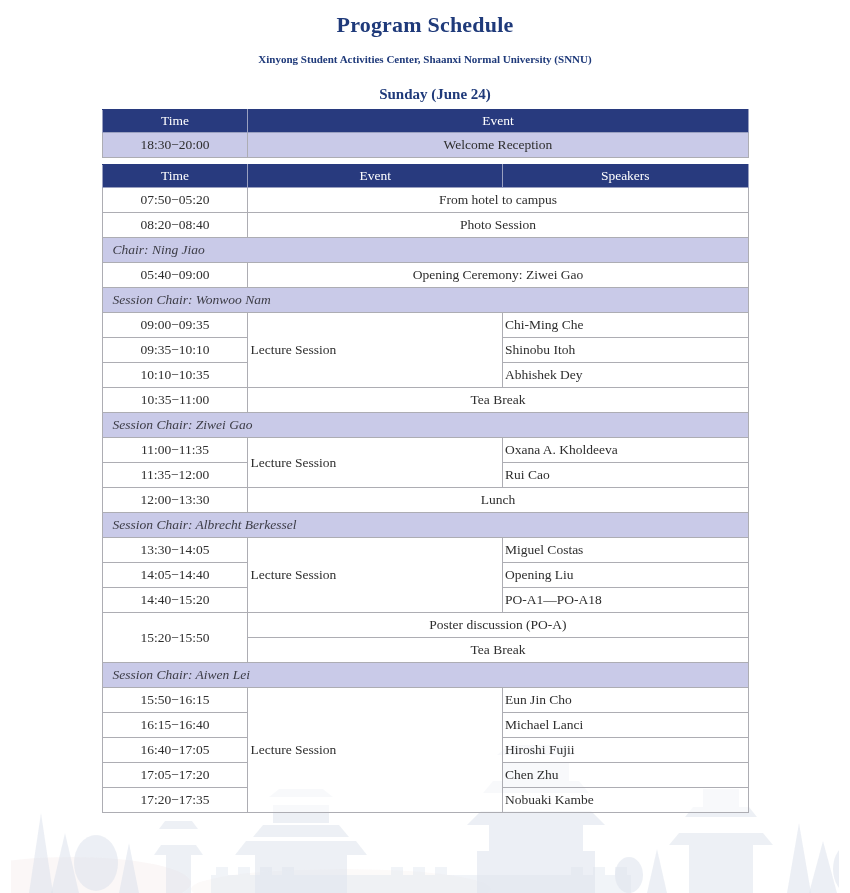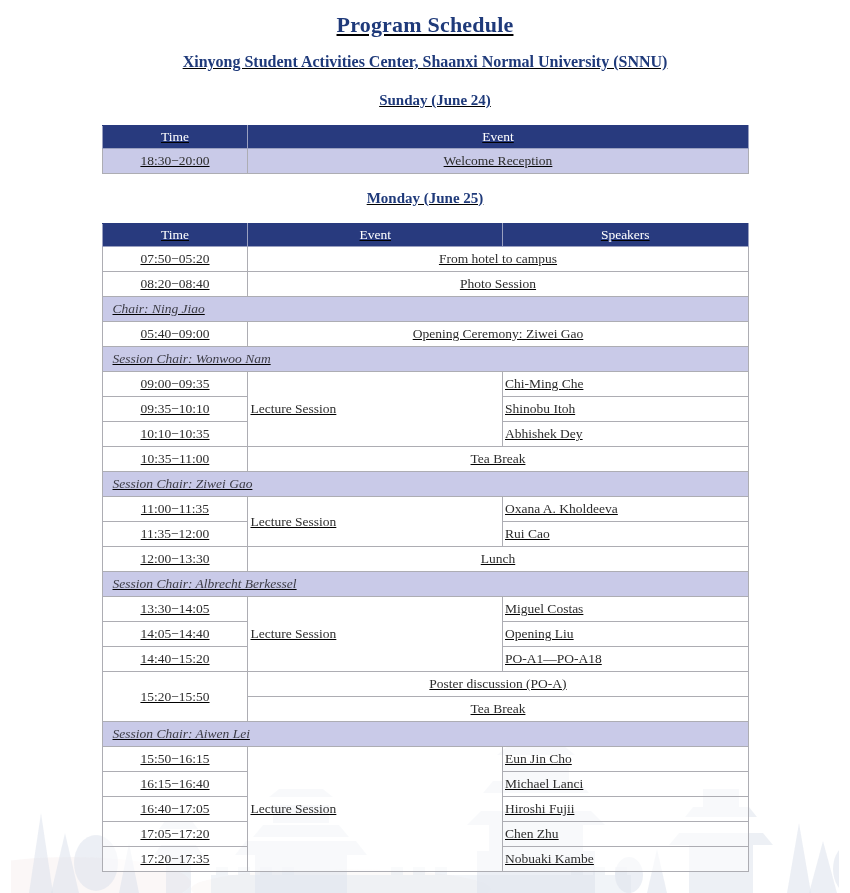--- a/index.html
+++ b/index.html
@@ -11,43 +11,42 @@
   }
   *{box-sizing:border-box;}
   html,body{margin:0;padding:0;background:#ffffff;}
   .sheet{
     position:relative;
     width:828px;height:893px;
     margin:0 auto;
     overflow:hidden;
     background:#ffffff;
     font-family:"Liberation Serif","DejaVu Serif",serif;
-    text-decoration:underline;
   }
   .watermark{
     position:absolute;left:0;bottom:0;width:850px;height:200px;
     opacity:.6;pointer-events:none;
   }
   .content{position:relative;}
   h1.title{
     text-align:center;margin:12px 0 0 0;
     font-size:22px;font-weight:bold;color:var(--navy-text);
     letter-spacing:.2px;
   }
   h2.subtitle{
     text-align:center;margin:15px 0 0 0;
-    font-size:16px;font-weight:bold;color:var(--navy-text);
+    font-size:11px;font-weight:bold;color:var(--navy-text);
   }
   h3.day{
     text-align:center;font-size:15px;font-weight:bold;color:var(--navy-text);
   }
   h3.day-sunday{margin:21px 0 5px 0;padding-left:20px;}
   h3.day-monday{margin:3px 0 3px 0;}
   table.schedule{
-    width:647px;margin:16px auto;
+    width:647px;margin:6px auto;
     border-collapse:collapse;table-layout:fixed;
   }
   table.schedule th, table.schedule td{
     border:1px solid var(--border);
     height:25px;
     font-size:13.5px;
     color:var(--body-text);
     padding:1px 2px;
     vertical-align:middle;
   }
@@ -163,21 +162,20 @@
           </tr>
         </thead>
         <tbody>
           <tr class="shaded">
             <td class="time">18:30−20:00</td>
             <td class="merge" colspan="1">Welcome Reception</td>
           </tr>
         </tbody>
       </table>
 
-    <h3 class="day day-monday">Monday (June 25)</h3>
     <table class="schedule" id="monday-table">
         <colgroup>
           <col style="width: 22.6%;">
           <col style="width: 39.4%;">
           <col style="width: 38%;">
         </colgroup>
         <thead>
           <tr>
             <th>Time</th>
             <th>Event</th>

